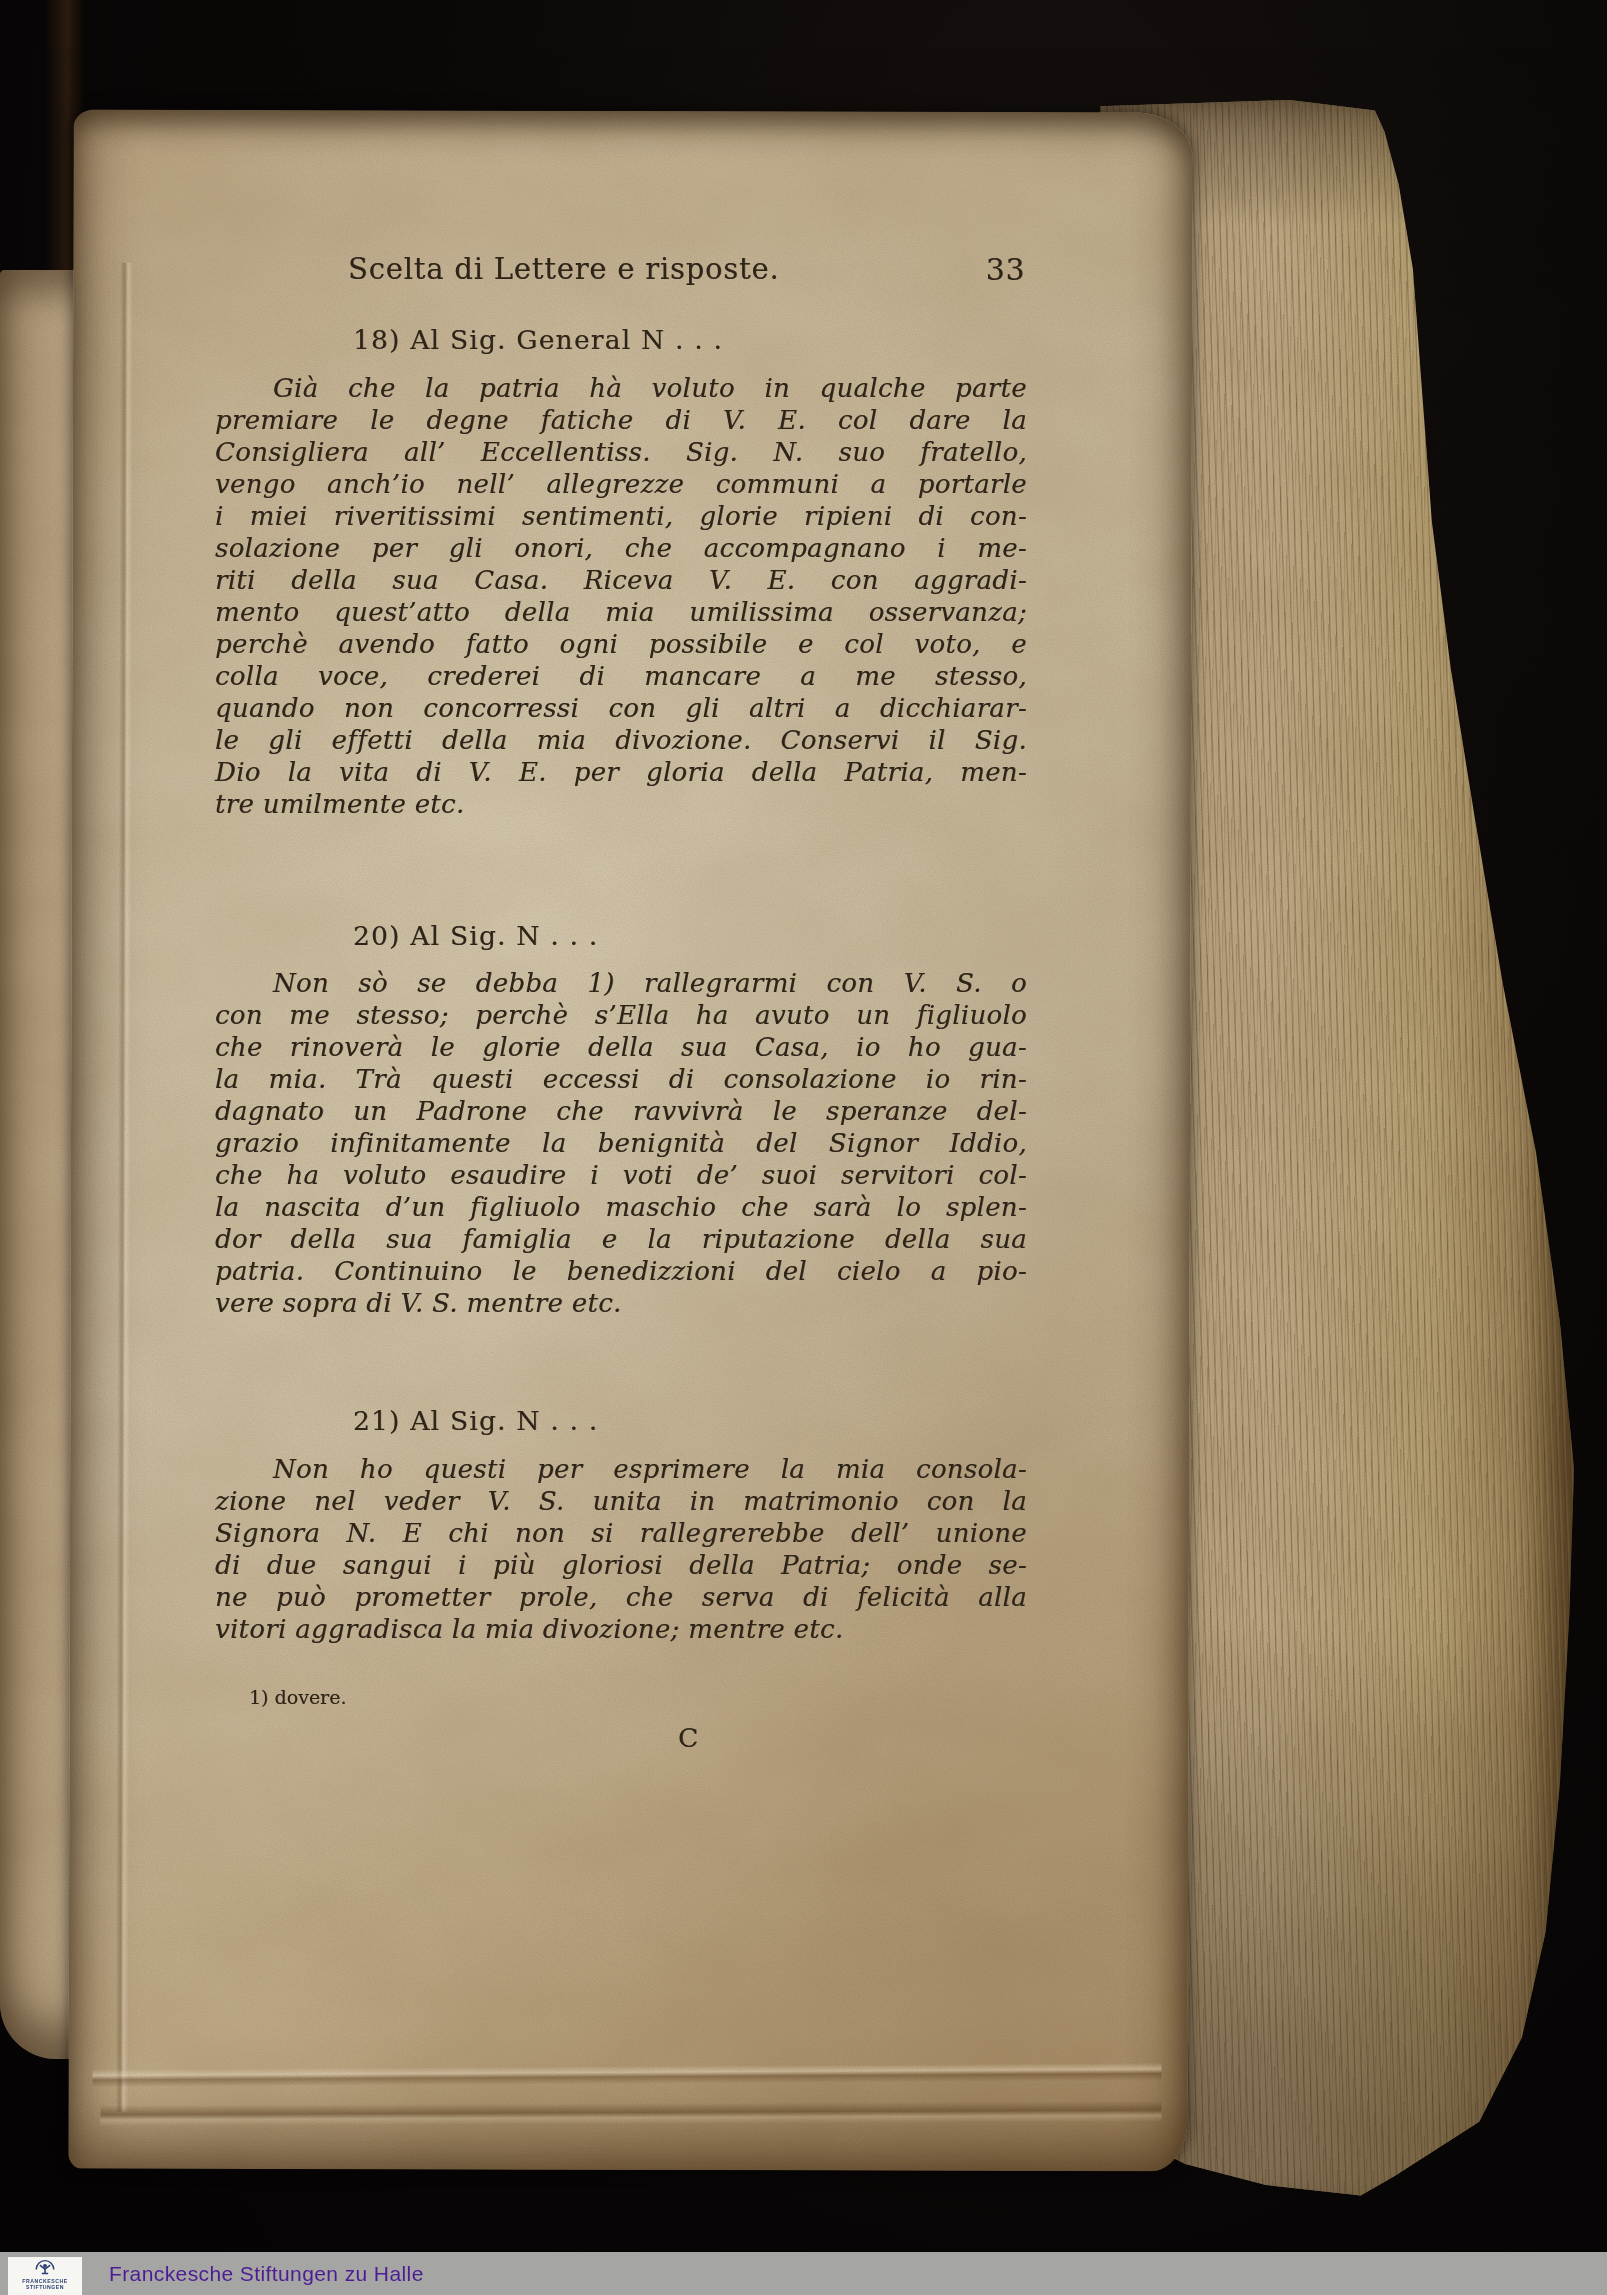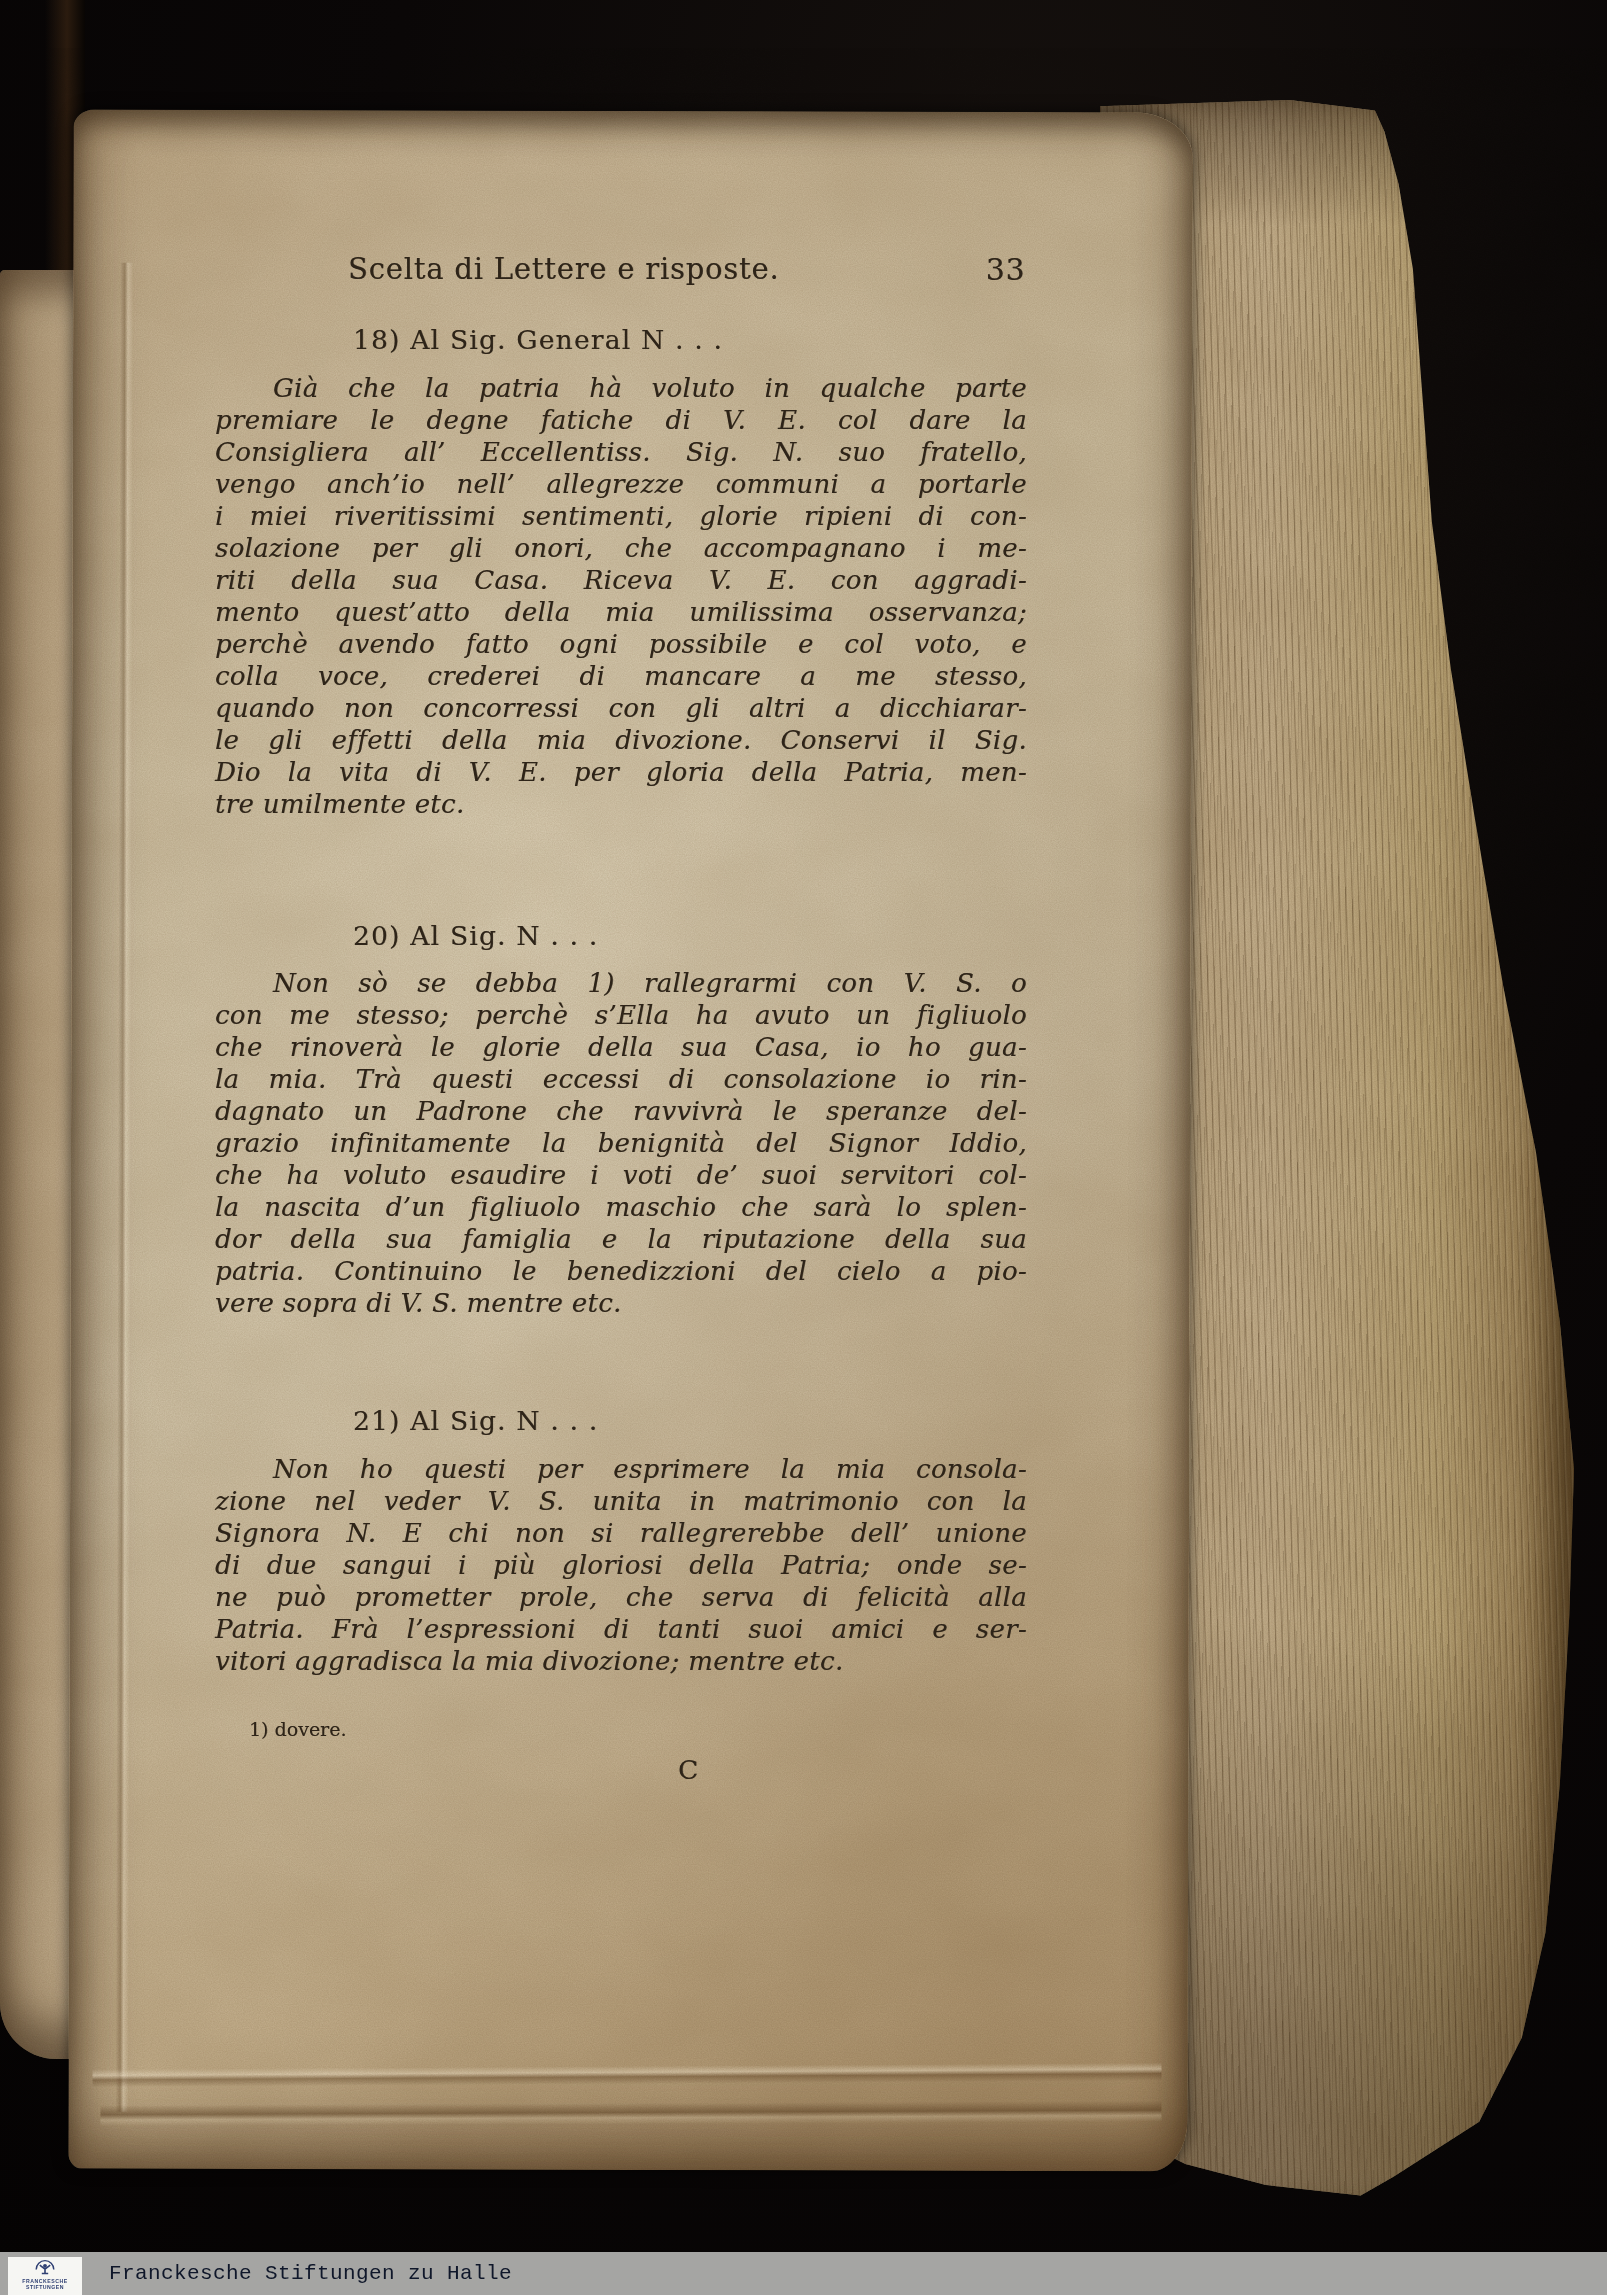--- a/index.html
+++ b/index.html
@@ -69,21 +69,21 @@
         mix-blend-mode:multiply;opacity:.55;pointer-events:none;}
 
   
   .footer-bar{position:absolute;left:0;top:2252px;width:1607px;height:43px;background:#a5a5a3;z-index:6;}
   .logo-box{position:absolute;left:8px;top:4.8px;width:74px;height:39px;background:#f6f6f3;
         display:flex;flex-direction:column;align-items:center;justify-content:flex-start;padding-top:2.4px;box-sizing:border-box;}
   .logo-box svg{display:block;}
   .logo-line{font-family:"Liberation Sans",sans-serif;font-size:5.2px;line-height:6px;
         color:#2e3f72;letter-spacing:0.5px;font-weight:bold;}
   .footer-caption{position:absolute;left:109px;top:50%;transform:translateY(-52%);
-        font-family:Liberation Mono, monospace;font-size:21px;color:#0f172a;letter-spacing:0.4px;}
+        font-family:Liberation Sans, sans-serif;font-size:21px;color:#4c1d95;letter-spacing:0.4px;}
 </style>
 </head>
 <body>
 
 <div class="scan">
 
   <div class="spine-shadow"></div>
   <div class="under-page"></div>
   <div class="fore-edge"></div>
 
@@ -132,21 +132,20 @@
       <div class="line last">vere sopra di V. S. mentre etc.</div>
     </div>
 
     <div class="sec-h h21">21) Al Sig. N . . .</div>
     <div class="para">
       <div class="line first">Non ho questi per esprimere la mia consola-</div>
       <div class="line">zione nel veder V. S. unita in matrimonio con la</div>
       <div class="line">Signora N. E chi non si rallegrerebbe dell’ unione</div>
       <div class="line">di due sangui i più gloriosi della Patria; onde se-</div>
       <div class="line">ne può prometter prole, che serva di felicità alla</div>
-      <div class="line">Patria.  Frà l’espressioni di tanti suoi amici e ser-</div>
       <div class="line last">vitori aggradisca la mia divozione; mentre etc.</div>
     </div>
 
     <div class="footnote">1) dovere.</div>
     <div class="signature">C</div>
   </div>
 
   <svg class="texture" width="1607" height="2295" viewBox="0 0 2000 2856">
     <defs>
       <filter id="grainF" x="0" y="0" width="100%" height="100%">

